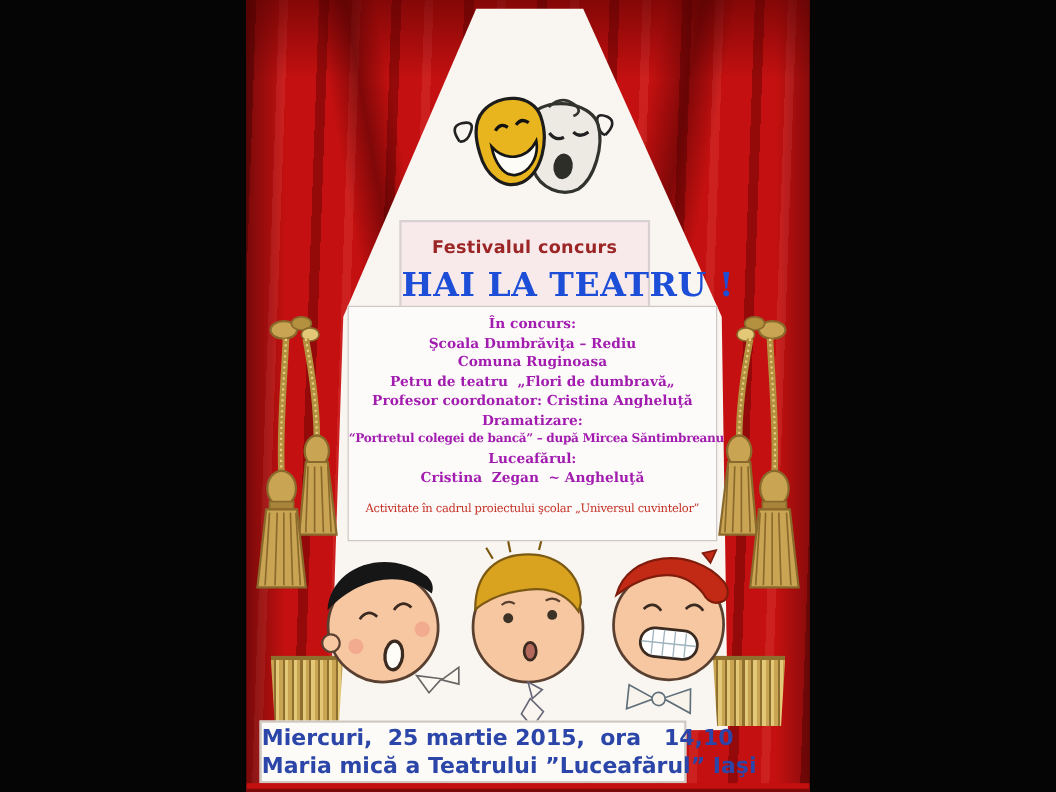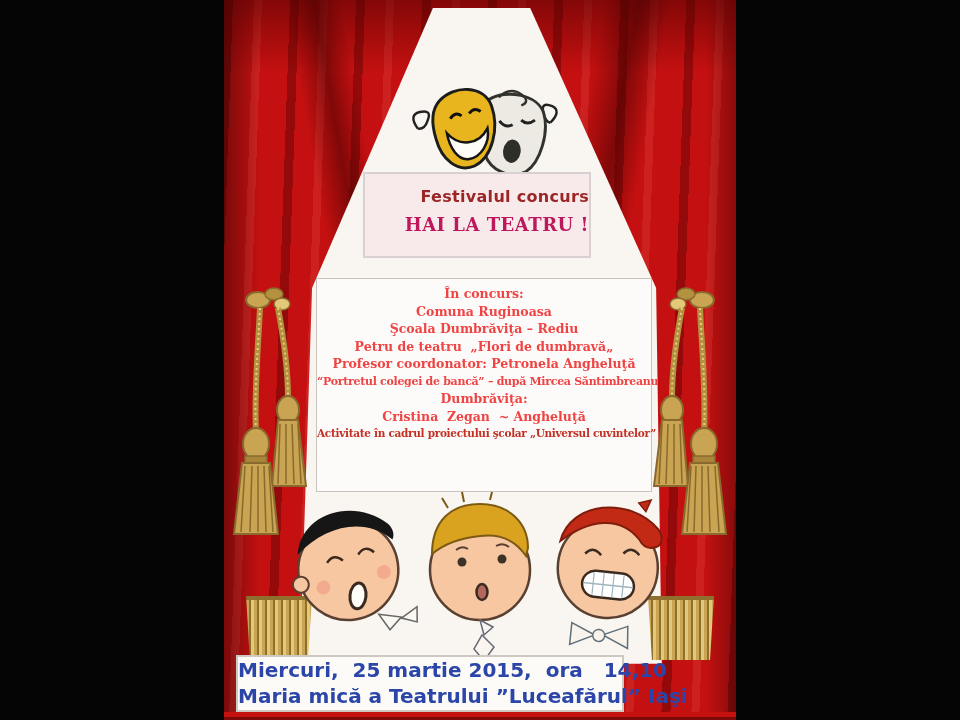--- a/index.html
+++ b/index.html
@@ -36,35 +36,35 @@
     background:repeating-linear-gradient(90deg,#c9a452 0 3px,#8f6f2e 3px 5px,#e3c878 5px 8px);
     border-top:4px solid #8f6f2e;
     clip-path:polygon(0 0,100% 0,94% 100%,6% 100%);}
   .fringe.gl{left:22px;}
   .fringe.gr{left:424px;}
 
   
   .masks{position:absolute;z-index:4;left:178px;top:76px;width:166px;height:112px;}
 
   
-  .title-box{position:absolute;z-index:4;left:139px;top:172px;width:228px;height:86px;
-    background:#f8e9eb;border:2px solid #d9d0d2;box-sizing:border-box;text-align:right;}
+  .title-box{position:absolute;z-index:4;left:139px;top:200px;width:228px;height:86px;
+    background:#f8e9eb;border:2px solid #d9d0d2;box-sizing:border-box;text-align:center;}
   .title-box .t1{margin-top:13px;font-size:16px;font-weight:bold;color:#9c2626;
     letter-spacing:.3px;font-family:"DejaVu Sans",sans-serif;}
-  .title-box .t2{margin-top:8px;font-size:18px;font-weight:bold;color:#be185d;
+  .title-box .t2{margin-top:8px;font-size:30px;font-weight:bold;color:#1d4ed8;
     letter-spacing:.5px;font-family:"DejaVu Serif",serif;white-space:pre;}
 
   
   .info-panel{position:absolute;z-index:4;left:92px;top:278px;width:336px;height:214px;
     background:#fdfbfa;border:1.5px solid #c9c2bd;box-sizing:border-box;
     text-align:center;padding-top:6px;}
   .info-panel .line{font-family:"DejaVu Serif",serif;font-weight:bold;font-size:12.5px;
-    line-height:17.5px;color:#ef4444;white-space:pre;}
+    line-height:17.5px;color:#a21caf;white-space:pre;}
   .info-panel .line.long{font-size:11px;letter-spacing:-0.3px;text-align:right;}
-  .info-panel .footer{margin-top:2px;font-family:"DejaVu Serif",serif;font-weight:bold;
+  .info-panel .footer{margin-top:13px;font-family:"DejaVu Serif",serif;font-weight:normal;
     font-size:10.5px;letter-spacing:-0.3px;color:#c43024;white-space:pre;}
 
   
   .children{position:absolute;z-index:4;left:56px;top:490px;width:400px;height:168px;}
 
   
   .banner{position:absolute;z-index:5;left:12px;top:655px;width:388px;height:57px;
     background:#fcfbf7;border:2px solid #cfc8c0;box-sizing:border-box;text-align:center;}
   .banner .b-line{font-family:"DejaVu Sans",sans-serif;font-weight:bold;font-size:20px;
     line-height:26px;color:#2b46a8;white-space:pre;}
@@ -145,26 +145,27 @@
       </g>
     </svg>
 
     <div class="title-box">
       <div class="t1">Festivalul concurs</div>
       <div class="t2">HAI LA TEATRU !</div>
     </div>
 
     <div class="info-panel">
       <div class="line">În concurs:</div>
+      <div class="line">Şcoala Dumbrăviţa – Rediu</div>
       <div class="line">Comuna Ruginoasa</div>
-      <div class="line">Şcoala Dumbrăviţa – Rediu</div>
       <div class="line">Petru de teatru  „Flori de dumbravă„</div>
-      <div class="line">Profesor coordonator: Petronela Angheluţă</div>
+      <div class="line">Profesor coordonator: Cristina Angheluţă</div>
+      <div class="line">Dramatizare:</div>
       <div class="line long">“Portretul colegei de bancă” – după Mircea Săntimbreanu</div>
-      <div class="line">Dumbrăviţa:</div>
+      <div class="line">Luceafărul:</div>
       <div class="line">Cristina  Zegan  ~ Angheluţă</div>
       <div class="footer">Activitate în cadrul proiectului şcolar „Universul cuvintelor”</div>
     </div>
 
     <svg class="children" viewBox="0 0 400 168" xmlns="http://www.w3.org/2000/svg">
 
       <g transform="translate(8,8) rotate(-8 60 70)">
         <circle cx="60" cy="72" r="50" fill="#f7c7a2" stroke="#5a4030" stroke-width="2.5"></circle>
         <path d="M12,50 C20,10 74,0 106,32 C110,37 111,43 108,48 C84,22 44,24 12,50 Z" fill="#161616"></path>
         <circle cx="11" cy="80" r="8" fill="#f7c7a2" stroke="#5a4030" stroke-width="2"></circle>

